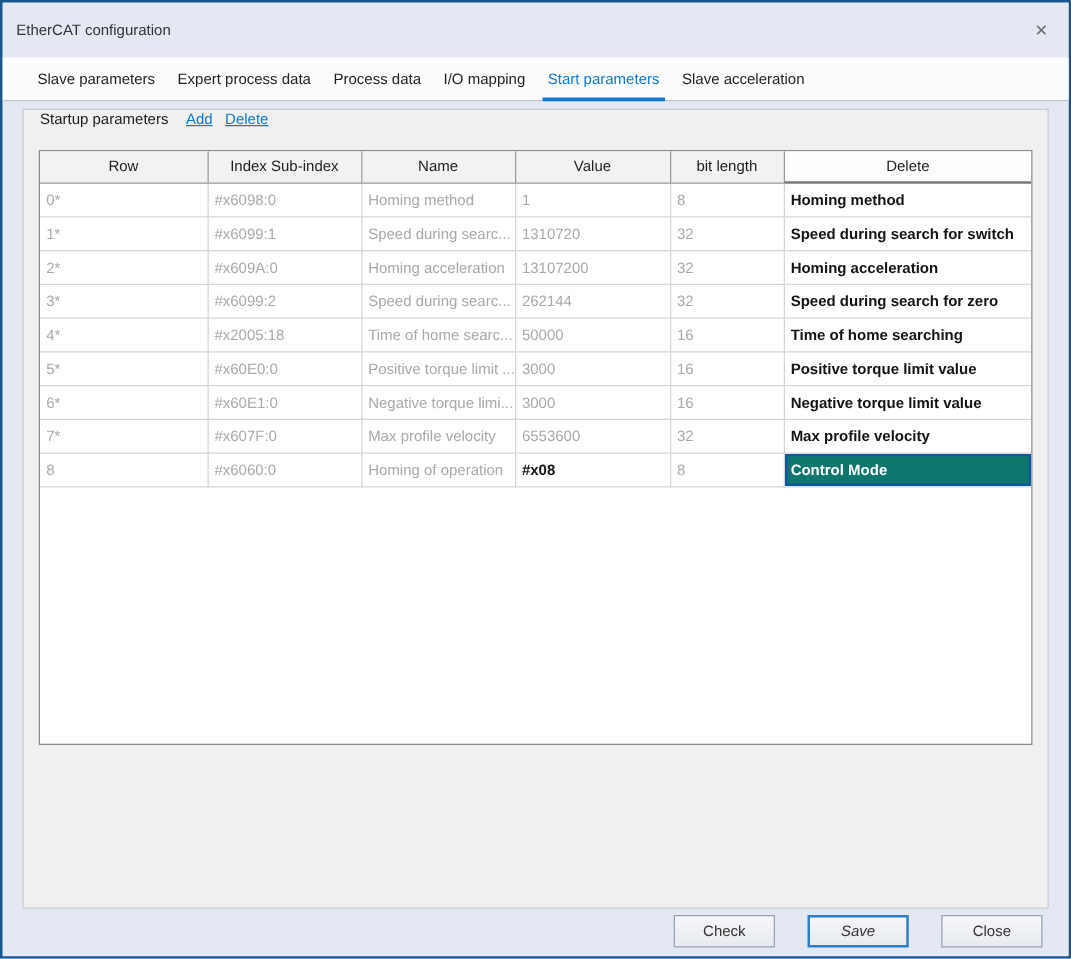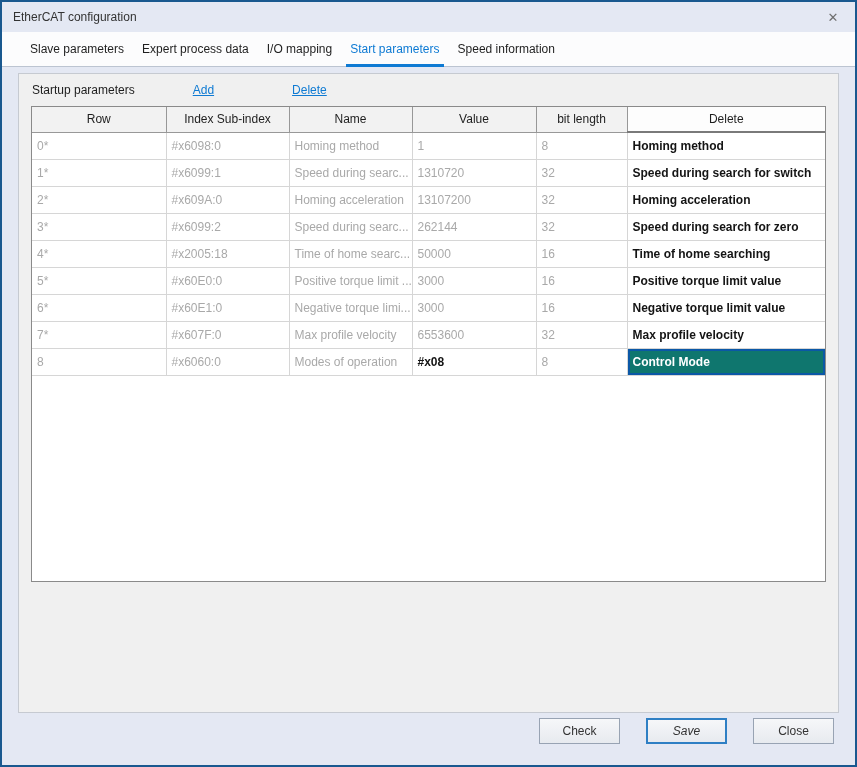--- a/index.html
+++ b/index.html
@@ -3,38 +3,38 @@
 <meta charset="utf-8">
 <style>
   html,body { margin:0; padding:0; background:#fff; }
   .window {
     position:relative; width:857px; height:767px; box-sizing:border-box;
     border:2px solid #19588f; background:#e4e8f3;
     font-family:"Liberation Sans", sans-serif; font-size:12px; color:#2b2b2b;
     overflow:hidden;
   }
   
-  .titlebar { height:30px; display:flex; align-items:center; padding:0 8px 0 11px; }
+  .titlebar { height:44px; display:flex; align-items:center; padding:0 8px 0 11px; }
   .titlebar .title { flex:1; color:#333; }
   .close-btn { width:28px; height:22px; display:flex; align-items:center; justify-content:center;
     color:#6f6f6f; font-size:13px; cursor:default; }
   
   .tabstrip { background:#fcfcfd; height:34px; display:flex; align-items:center;
     padding-left:19px; border-bottom:1px solid #bcc4d1; }
   .tab { padding:0 9px; height:100%; display:flex; align-items:center; position:relative;
     color:#1f1f1f; cursor:default; white-space:nowrap; }
   .tab.active { color:#0e7ad3; }
   .tab.active::after { content:""; position:absolute; left:5px; right:5px; bottom:-1px;
     height:3px; background:#0e7ad3; }
   
   .groupbox { margin:6px 16px 0; height:640px; box-sizing:border-box;
     border:1px solid #c6cad1; background:#f0f0f0; }
-  .group-header { height:32px; display:flex; align-items:center; padding-left:13px;gap:44px; }
+  .group-header { height:32px; display:flex; padding-left:13px; }
   .group-header .group-title { color:#1d1d1d; margin-right:14px; }
-  .link { color:#0e7ad3; text-decoration:underline; margin-right:34px; cursor:pointer; }
+  .link { color:#0e7ad3; text-decoration:underline; margin-right:10px; cursor:pointer; }
   
   .grid-wrap { margin:0 12px; height:476px; box-sizing:border-box;
     border:1px solid #8a8a8a; background:#fff; overflow:hidden; }
   table.grid { border-collapse:collapse; width:100%; table-layout:fixed;padding-left:12px; }
   .grid col.c-row { width:134px; } .grid col.c-index { width:123px; }
   .grid col.c-name { width:123px; } .grid col.c-value { width:124px; }
   .grid col.c-bit { width:91px; }
   .grid th { background:#f2f2f2; font-weight:400; height:22px; font-size:12px; color:#1e1e1e;
     border-right:1px solid #989898; border-bottom:1px solid #989898; overflow:hidden; white-space:nowrap; }
   .grid th:last-child { border-right:none; background:#fdfdfd; border-bottom:2px solid #7a7a7a; }
@@ -60,23 +60,24 @@
 <div class="window">
 
   <div class="titlebar">
     <span class="title">EtherCAT configuration</span>
     <span class="close-btn">✕</span>
   </div>
 
   <div class="tabstrip">
     <span class="tab">Slave parameters</span>
     <span class="tab">Expert process data</span>
+    <span class="tab">Process data</span>
     <span class="tab">I/O mapping</span>
     <span class="tab active">Start parameters</span>
-    <span class="tab">Speed information</span>
+    <span class="tab">Slave acceleration</span>
   </div>
 
   <div class="groupbox">
     <div class="group-header">
       <span class="group-title">Startup parameters</span>
       <span class="link">Add</span>
       <span class="link">Delete</span>
     </div>
 
     <div class="grid-wrap">
@@ -160,21 +161,21 @@
               <td class="muted">7*</td>
               <td class="muted">#x607F:0</td>
               <td class="muted">Max profile velocity</td>
               <td class="muted">6553600</td>
               <td class="muted">32</td>
               <td class="comment">Max profile velocity</td>
             </tr>
             <tr>
               <td class="muted">8</td>
               <td class="muted">#x6060:0</td>
-              <td class="muted">Modes of operation</td>
+              <td class="muted">Homing of operation</td>
               <td class="em">#x08</td>
               <td class="muted">8</td>
               <td class="comment selected">Control Mode</td>
             </tr>
           </tbody>
       </table>
     </div>
   </div>
 
   <div class="footer">

